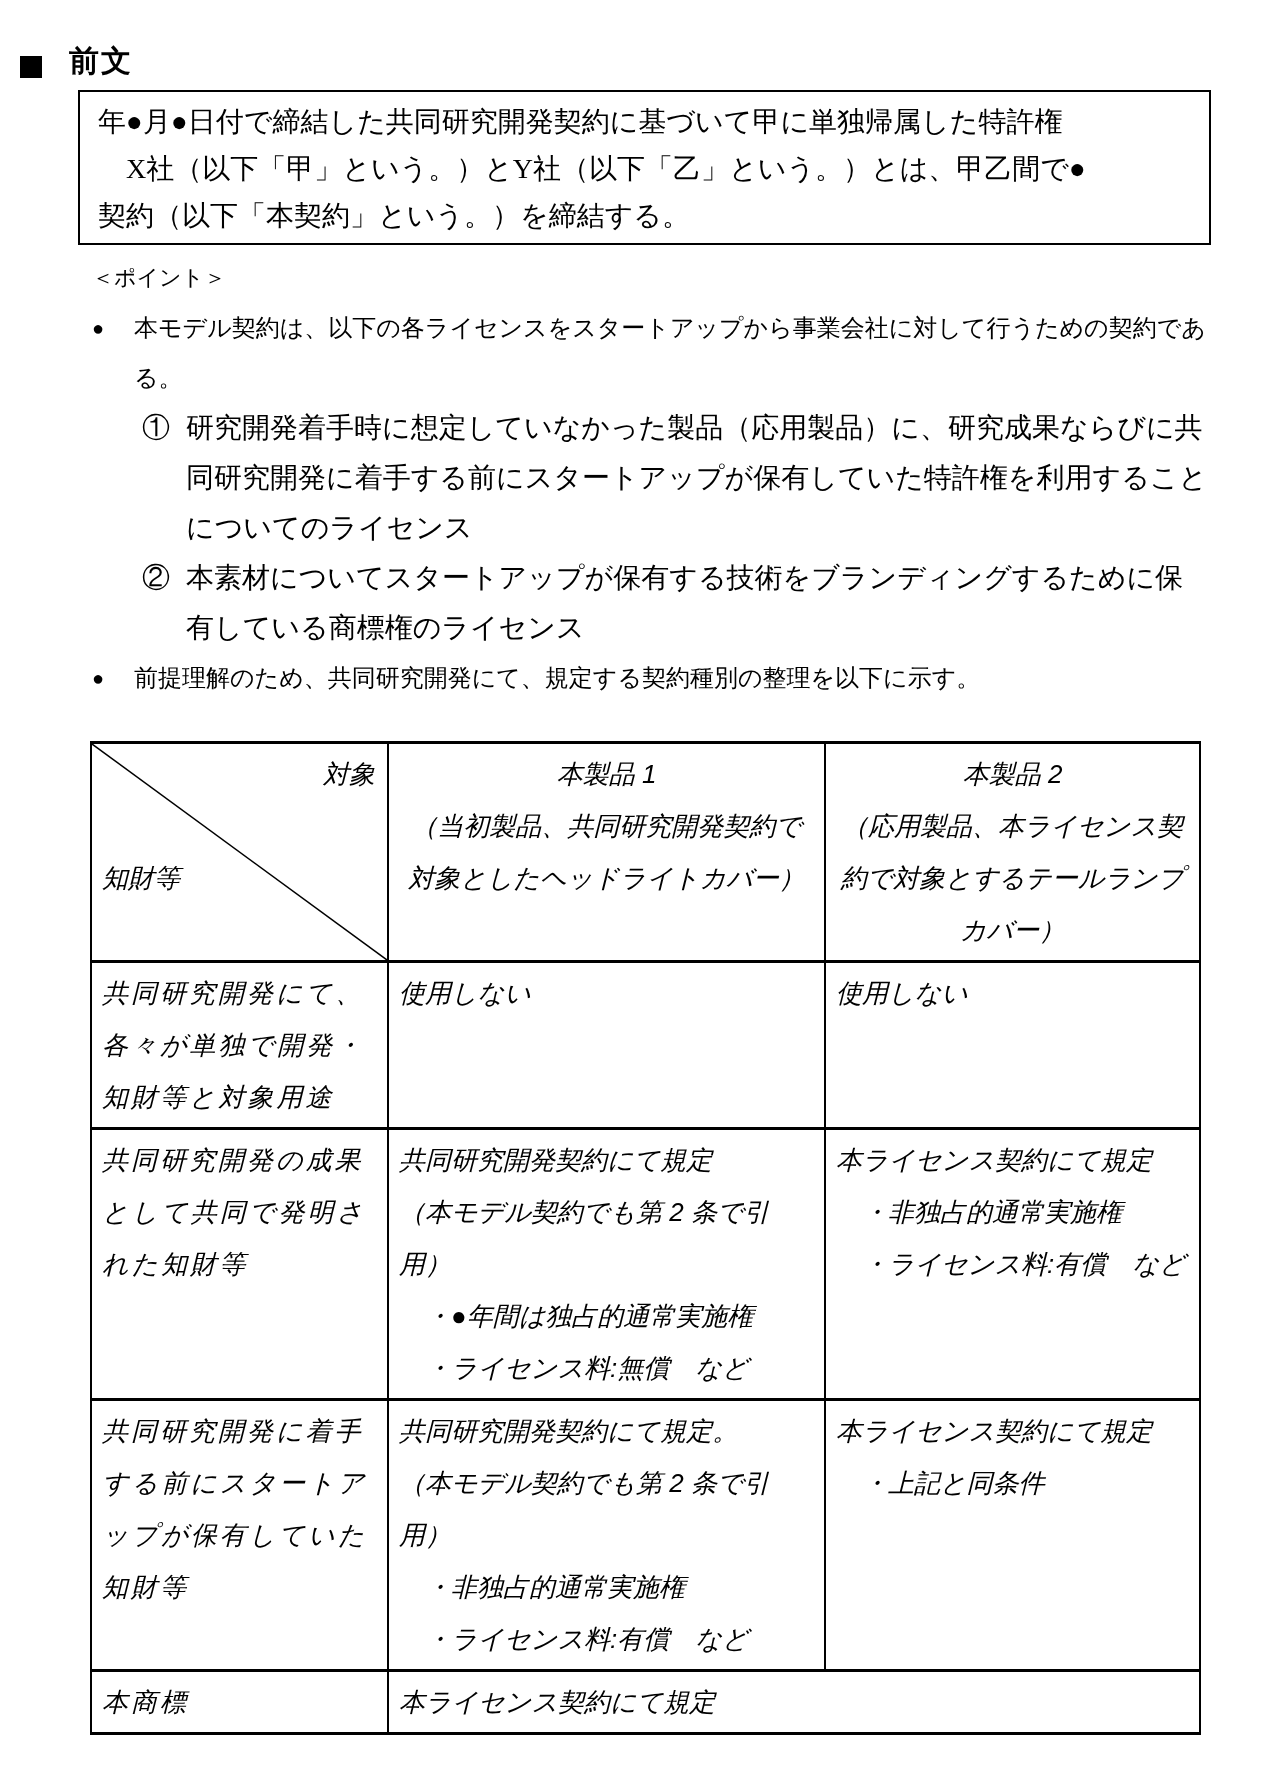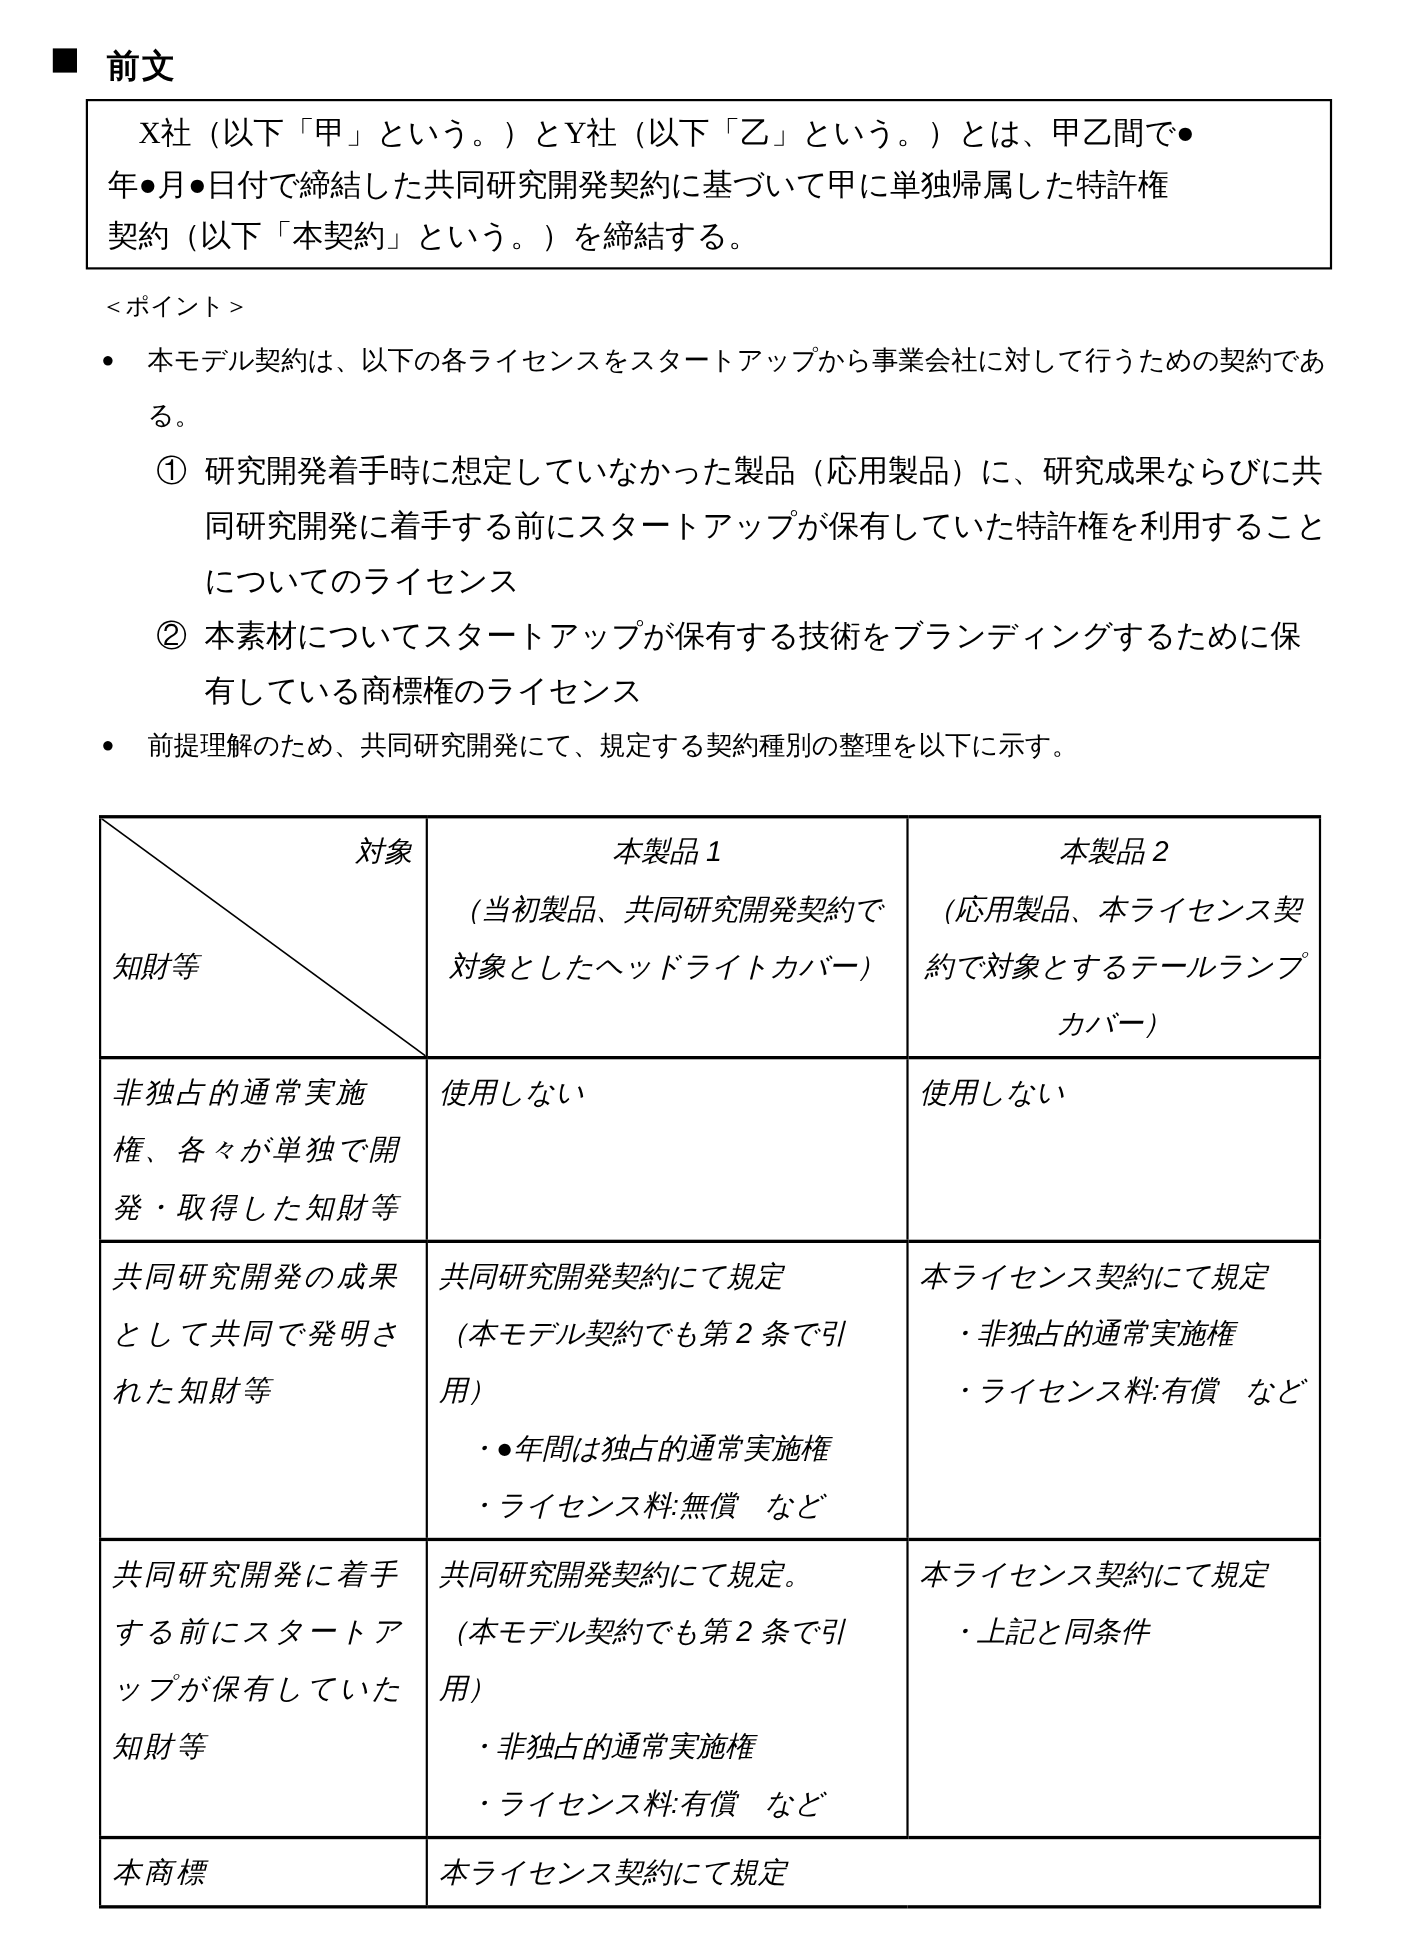--- a/index.html
+++ b/index.html
@@ -5,21 +5,21 @@
   html, body { margin: 0; padding: 0; background: #ffffff; }
   body {
     width: 1288px; height: 1774px;
     font-family: "Liberation Sans", sans-serif;
     color: #000;
     overflow: hidden;
   }
   .page { position: relative; width: 1288px; height: 1774px; background: #fff; }
 
   
-  .heading { display: flex; align-items: flex-start; gap: 27px; margin: 44px 0 0 48px; }
+  .heading { display: flex; align-items: flex-end; gap: 27px; margin: 44px 0 0 20px; }
   .heading-square { width: 22px; height: 22px; background: #000; flex-shrink: 0; }
   .heading-title { font-size: 30px; font-weight: bold; letter-spacing: 2px; line-height: 34px; }
 
   
   .preamble-box {
     margin: 12px 0 0 78px; width: 1133px; box-sizing: border-box;
     border: 2px solid #000; padding: 6px 18px 4px 18px;
     font-family: "Liberation Serif", serif;
     font-size: 28px; line-height: 47px;
   }
@@ -59,22 +59,22 @@
 <body>
 
 <div class="page">
 
   <div class="heading">
     <div class="heading-square"></div>
     <div class="heading-title">前文</div>
   </div>
 
   <div class="preamble-box">
+      <div class="preamble-line">年●月●日付で締結した共同研究開発契約に基づいて甲に単独帰属した特許権</div>
       <div class="preamble-line">　X社（以下「甲」という。）とY社（以下「乙」という。）とは、甲乙間で●</div>
-      <div class="preamble-line">年●月●日付で締結した共同研究開発契約に基づいて甲に単独帰属した特許権</div>
       <div class="preamble-line">契約（以下「本契約」という。）を締結する。</div>
     </div>
 
   <div class="points-heading">＜ポイント＞</div>
 
   <div class="bullet-row">
     <div class="bullet-marker">●</div>
     <div class="bullet-text">本モデル契約は、以下の各ライセンスをスタートアップから事業会社に対して行うための契約である。</div>
   </div>
 
@@ -111,21 +111,21 @@
       <th class="col-header">
         <div class="col-title">本製品 1</div>
         <div class="col-sub">（当初製品、共同研究開発契約で対象としたヘッドライトカバー）</div>
       </th>
       <th class="col-header">
         <div class="col-title">本製品 2</div>
         <div class="col-sub">（応用製品、本ライセンス契約で対象とするテールランプカバー）</div>
       </th>
     </tr>
     <tr>
-      <td class="label-cell">非独占的通常実施権、各々が単独で開発・取得した知財等</td>
+      <td class="label-cell">共同研究開発にて、各々が単独で開発・知財等と対象用途</td>
       <td>
             <div class="cell-line">使用しない</div>
           </td>
       <td>
             <div class="cell-line">使用しない</div>
           </td>
     </tr>
     <tr>
       <td class="label-cell">共同研究開発の成果として共同で発明された知財等</td>
       <td>

